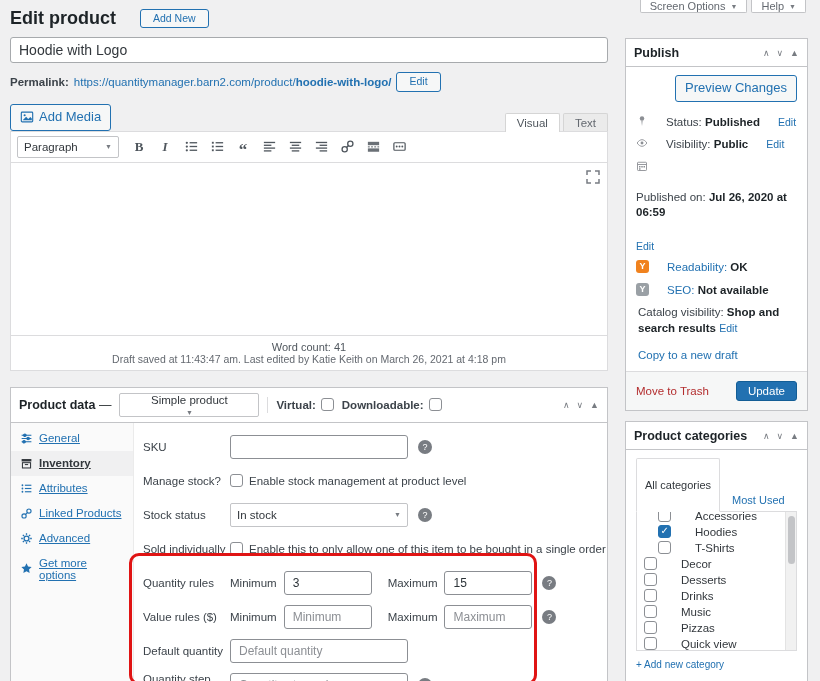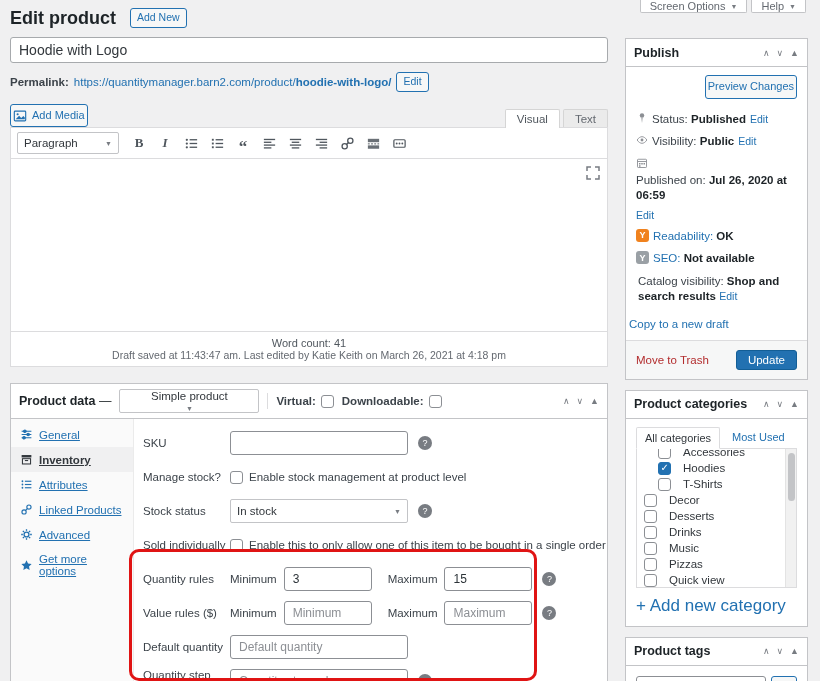--- a/index.html
+++ b/index.html
@@ -13,25 +13,25 @@
   
   .screen-tabs { position:absolute; top:0; right:14px; display:flex; gap:4px; z-index:9; }
   .screen-tab { background:#fff; border:1px solid #c3c4c7; border-top:none; border-radius:0 0 2px 2px;
     padding:0 9px; font-size:11px; color:#646970; display:flex; align-items:center; gap:5px; cursor:pointer; }
   .caret { font-size:7px; color:#787c82; }
 
   .layout { display:flex; gap:17px; padding:6px 12px 0 10px; align-items:flex-start; }
   .main { width:598px; flex:none; }
   .sidebar { flex:1; min-width:0; padding-top:32px; }
 
-  .header-row { display:flex; align-items:flex-start; gap:14px; margin:2px 0 8px; }
+  .header-row { display:flex; align-items:center; gap:24px; margin:2px 0 8px; }
   h1.page-title { font-size:18px; font-weight:600; color:#1d2327; margin:0; }
   .btn { display:inline-flex; align-items:center; gap:5px; background:#f6f7f7; border:1px solid #2271b1;
-    color:#2271b1; border-radius:3px; padding:2px 2px; font-size:11px; text-decoration:none; cursor:pointer; line-height:1.6; }
-  .btn-small { padding:0 6px; font-size:10.5px; line-height:1.7; }
+    color:#2271b1; border-radius:3px; padding:2px 9px; font-size:13px; text-decoration:none; cursor:pointer; line-height:1.6; }
+  .btn-small { padding:0 12px; font-size:10.5px; line-height:1.7; }
 
   #title { width:100%; height:26px; border:1px solid #a7aaad; border-radius:3px; padding:0 8px;
     font-size:14px; color:#32373c; background:#fff; }
   .permalink-row { margin:9px 0 4px; font-size:11.5px; display:flex; align-items:center; gap:5px; color:#3c434a; }
   .permalink-row .slug { font-weight:700; }
 
   .editor-top { display:flex; justify-content:space-between; align-items:flex-end; margin-top:12px; }
   .editor-tabs { display:flex; gap:3px; }
   .wp-tab { padding:3px 11px; font-size:11.5px; border:1px solid #d5d5d5; border-bottom:none; background:#ebebeb;
     color:#646970; position:relative; top:1px; cursor:pointer; border-radius:2px 2px 0 0; }
@@ -81,45 +81,45 @@
   .help-tip { width:14px; height:14px; border-radius:50%; background:#787c82; color:#fff; font-size:9px;
     display:inline-flex; align-items:center; justify-content:center; margin-left:10px; flex:none; cursor:pointer; }
   .chk-text { font-size:11.5px; color:#3c434a; margin-left:6px; }
   .annotation { position:absolute; left:118px; top:130px; width:408px; height:132px;
     border:3px solid #e01414; border-radius:10px; pointer-events:none; }
 
   
   .side-box { margin-bottom:10px; }
   .pub-top { padding:8px 10px 4px; display:flex; justify-content:flex-end; }
   .misc { padding:2px 10px 4px; }
-  .misc-row { display:flex; align-items:flex-start; gap:4px; margin:7px 0; line-height:1.35; font-size:11.5px; flex-wrap:wrap; }
+  .misc-row { display:flex; align-items:flex-start; gap:18px; margin:7px 0; line-height:1.35; font-size:11.5px; flex-wrap:wrap; }
   .micon { flex:none; color:#8c8f94; margin-top:0; }
   .strong { font-weight:700; color:#1d2327; }
   .edit-link { font-size:10.5px; }
   .yoast-badge { width:13px; height:13px; border-radius:3px; color:#fff; font-size:9px; font-weight:700;
     display:flex; align-items:center; justify-content:center; flex:none; }
-  .copy-row { padding:2px 3px 10px; font-size:11.5px; }
+  .copy-row { padding:2px 12px 10px; font-size:11.5px; }
   .major-actions { background:#f6f7f7; border-top:1px solid #dcdcde; padding:9px 10px; display:flex;
     justify-content:space-between; align-items:center; }
   .trash { color:#b32d2e; font-size:11.5px; }
   .update-btn { background:#2271b1; color:#fff; border:1px solid #135e96; padding:3px 11px; border-radius:3px;
     font-size:11.5px; cursor:pointer; }
 
   .cat-body { padding:8px 10px 10px; }
   .cat-tabs { display:flex; align-items:flex-end; gap:12px; font-size:11px; }
-  .cat-tab-active { border:1px solid #dcdcde; border-bottom:1px solid #fff; background:#fff; padding:4px 8px;
+  .cat-tab-active { border:1px solid #dcdcde; border-bottom:1px solid #fff; background:#fff; padding:20px 8px;
     margin-bottom:-1px; position:relative; z-index:1; border-radius:2px 2px 0 0; color:#32373c; cursor:pointer; }
   .cat-tab-link { padding-bottom:5px; }
   .cat-list { border:1px solid #dcdcde; background:#fff; height:140px; overflow:hidden; position:relative; padding:4px 12px 0 7px; }
-  .cat-item { display:flex; align-items:center; gap:12px; margin:3px 0; font-size:11.5px; color:#32373c; }
+  .cat-item { display:flex; align-items:center; gap:24px; margin:3px 0; font-size:11.5px; color:#32373c; }
   .cat-item.indent { margin-left:14px; }
   .cat-item.cut { margin-top:-7px; }
   .cat-scrollbar { position:absolute; top:0; right:0; bottom:0; width:11px; background:#f1f1f1; border-left:1px solid #e3e3e3; }
   .cat-thumb { position:absolute; top:4px; left:1.5px; width:7px; height:48px; background:#c3c4c7; border-radius:4px; }
-  .add-cat { display:inline-block; margin-top:8px; font-size:17px; }
+  .add-cat { display:inline-block; margin-top:8px; font-size:10px; }
 
   .tags-body { padding:10px; }
   .tags-row { display:flex; gap:5px; }
   .tags-row .txt { flex:1; min-width:0; }
 
   svg { display:block; }
 </style>
 </head>
 <body>
 

